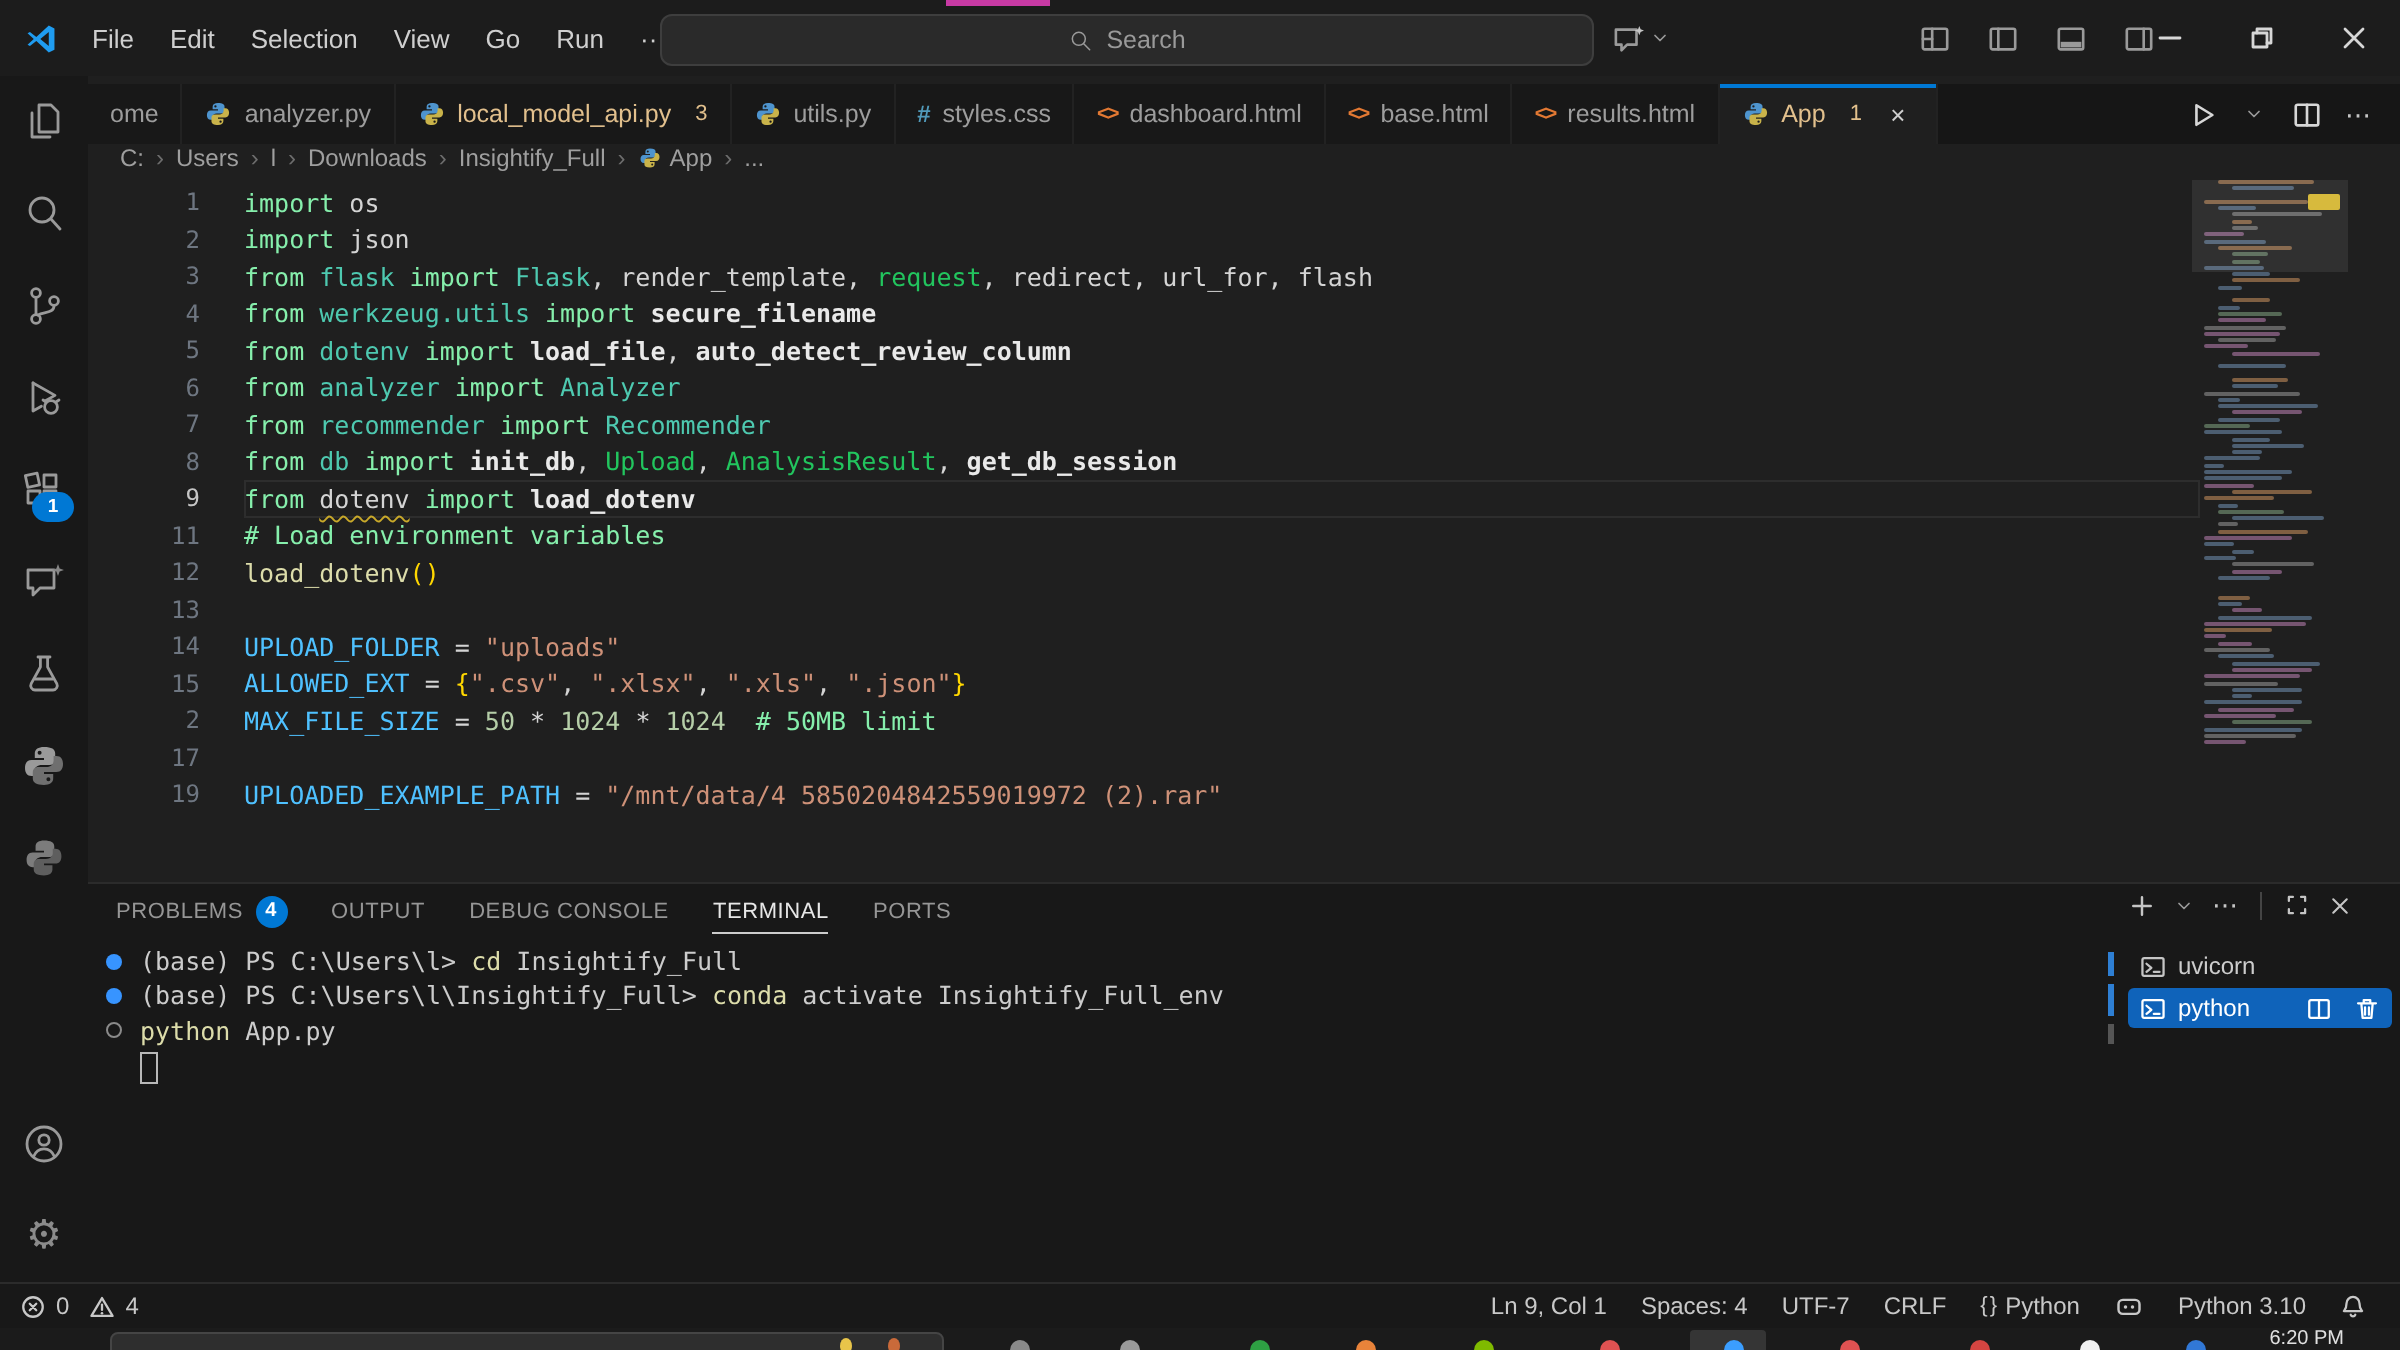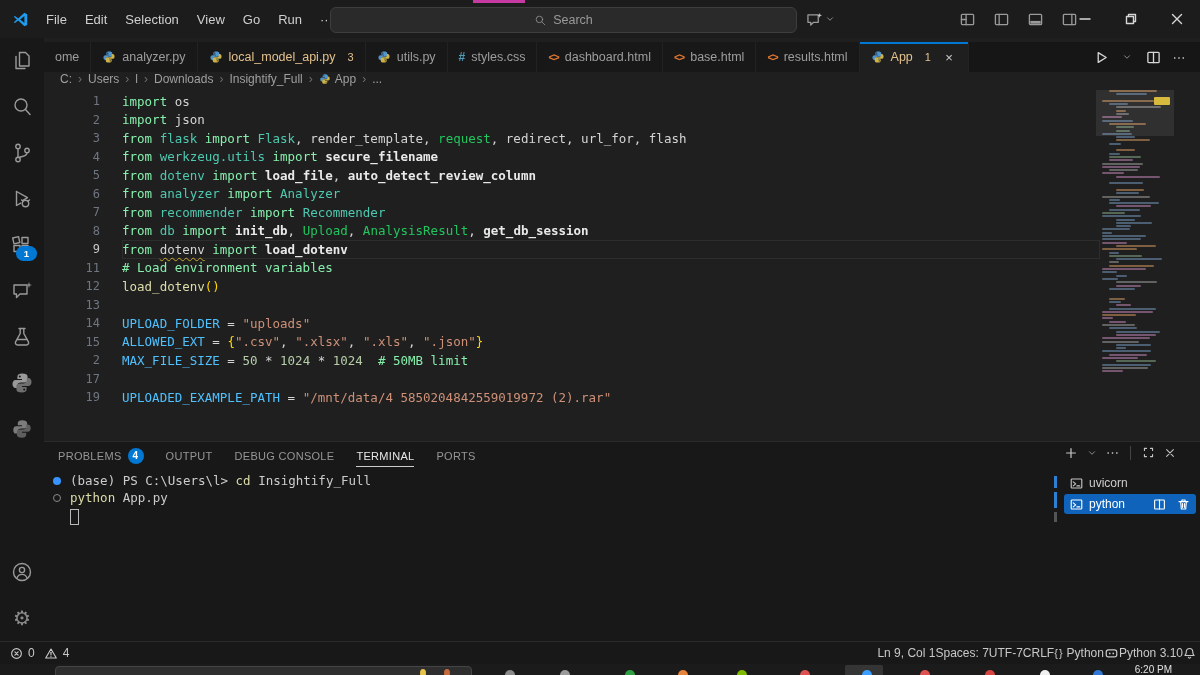--- a/index.html
+++ b/index.html
@@ -97,21 +97,21 @@
   .term-side{position:absolute;right:0;top:30px;width:148px;bottom:0}
   .side-marks{position:absolute;left:2px;top:4px;width:3px}
   .ts-row{height:20px;display:flex;align-items:center;gap:6px;padding:0 6px;margin:1px 4px 1px 12px;border-radius:3px;color:#cccccc;font-size:12px}
   .ts-row.selected{background:#0f63ba;color:#fff}
   .ts-row .grow{flex:1}
   .ts-row .ticon{flex:none}
 
   
   .statusbar{position:absolute;left:0;right:0;top:641px;height:22px;background:#181818;border-top:1px solid #2b2b2b;display:flex;align-items:center;font-size:12px;color:#c8c8c8;z-index:25}
   .sb-left{display:flex;align-items:center;gap:4px;padding-left:10px}
-  .sb-right{margin-left:auto;display:flex;align-items:center;padding-right:4px}
+  .sb-right{margin-left:auto;display:flex;align-items:center;gap:17px;padding-right:17px}
   .sb-item{display:flex;align-items:center;gap:5px}
   .brace-glyph{font-size:11px;color:#c8c8c8;letter-spacing:-1px}
 
   
   .taskbar{position:absolute;left:0;right:0;top:663px;height:12px;background:#1b1b1b;overflow:hidden}
   .tb-search{position:absolute;left:55px;top:3px;width:415px;height:14px;background:#2e2e2e;border:1px solid #454545;border-radius:4px}
   .tb-dot{position:absolute;top:7px;width:10px;height:10px;border-radius:50%}
   .tb-active{position:absolute;left:845px;top:2px;width:38px;height:12px;background:#353535;border-radius:2px}
   .tb-clock{position:absolute;right:28px;top:1px;font-size:10px;color:#e0e0e0}
 </style>
@@ -576,20 +576,21 @@
       </div>
       <div class="ptab active">
         <span>TERMINAL</span>
       </div>
       <div class="ptab">
         <span>PORTS</span>
       </div>
     </div>
   <div class="term-body" id="term-body">
       <div class="term-line"><span class="term-deco"><span class="dot-done"></span></span><span class="tt-pr">(base) PS C:\Users\l&gt; </span><span class="tt-cmd">cd</span><span class="tt-pr"> Insightify_Full</span></div>
+      <div class="term-line"><span class="term-deco"><span class="dot-done"></span></span><span class="tt-pr">(base) PS C:\Users\l\Insightify_Full&gt; </span><span class="tt-cmd">conda</span><span class="tt-pr"> activate Insightify_Full_env</span></div>
       <div class="term-line"><span class="term-deco"><span class="dot-run"></span></span><span class="tt-cmd">python</span><span class="tt-pr"> App.py</span></div>
       <div class="term-cursor"></div>
     </div>
   <div class="term-side">
     <div class="side-marks">
       <div style="height:12px;background:#2e7fd4;margin-bottom:4px"></div>
       <div style="height:16px;background:#2e7fd4;margin-bottom:4px"></div>
       <div style="height:10px;background:#555"></div>
     </div>
     <div id="session-list">
@@ -665,21 +666,21 @@
       <svg width="14" height="13" viewBox="0 0 16 16" style="margin-left:4px">
           <path class="stk" style="stroke:#c8c8c8" d="M8 2.5l6.5 11h-13z"></path>
           <line class="stk" style="stroke:#c8c8c8" x1="8" y1="6.5" x2="8" y2="9.8"></line>
           <circle fill="#c8c8c8" cx="8" cy="11.8" r=".8"></circle>
         </svg>
       <span>4</span>
     </div>
   </div>
   <div class="sb-right">
     <span class="sb-item">Ln 9, Col 1</span>
-    <span class="sb-item">Spaces: 7</span>
+    <span class="sb-item">Spaces: 4</span>
     <span class="sb-item">UTF-7</span>
     <span class="sb-item">CRLF</span>
     <span class="sb-item">
         <span class="brace-glyph">{ }</span>
         <span>Python</span>
       </span>
     <span class="sb-item">
         <svg width="15" height="14" viewBox="0 0 16 16">
           <rect class="stk" style="stroke:#c8c8c8" x="2" y="4.5" width="12" height="8" rx="2.5"></rect>
           <circle fill="#c8c8c8" cx="6" cy="8.5" r="1"></circle>

